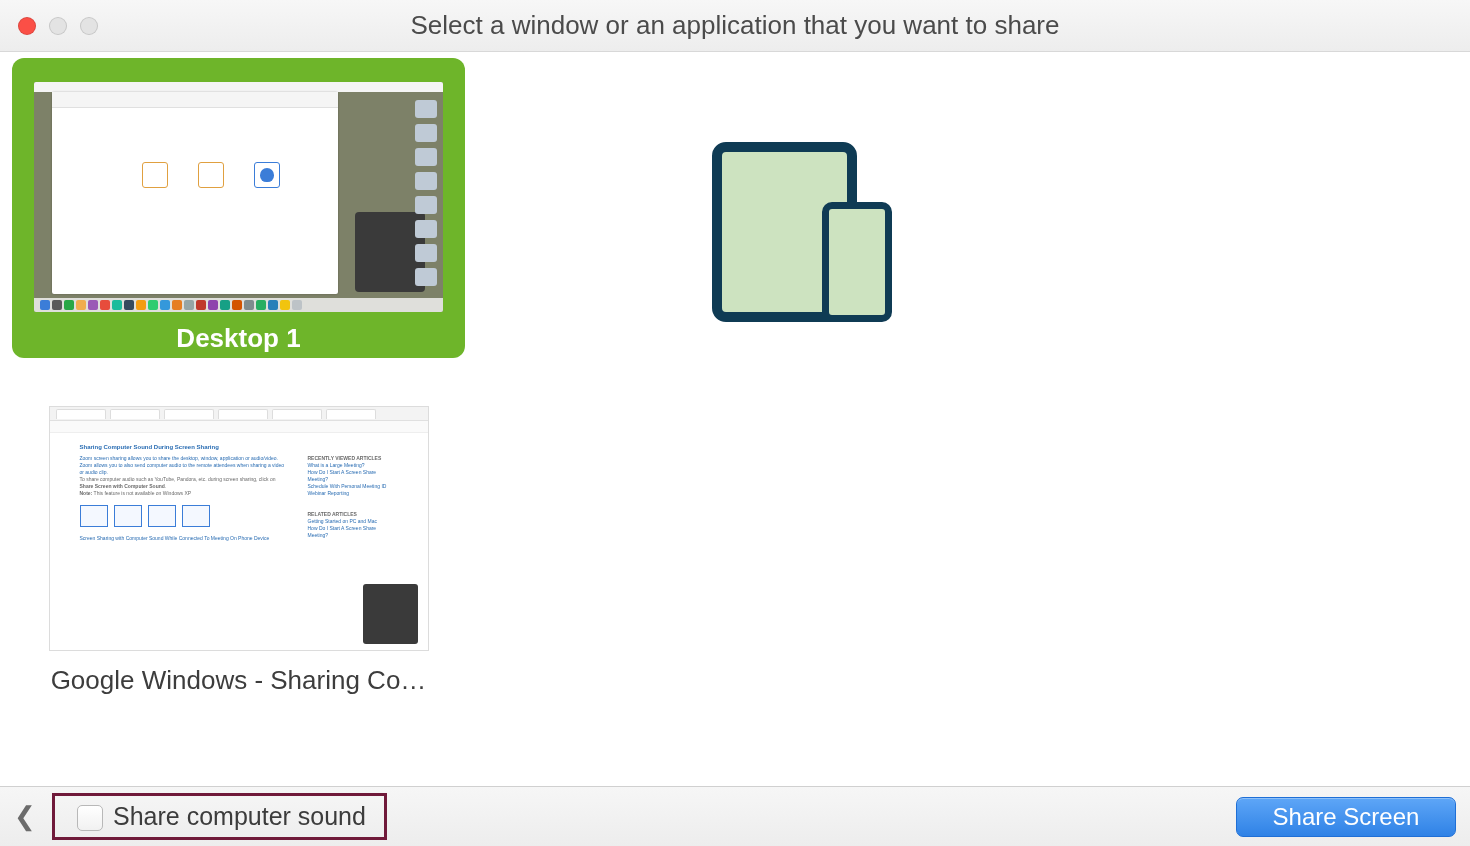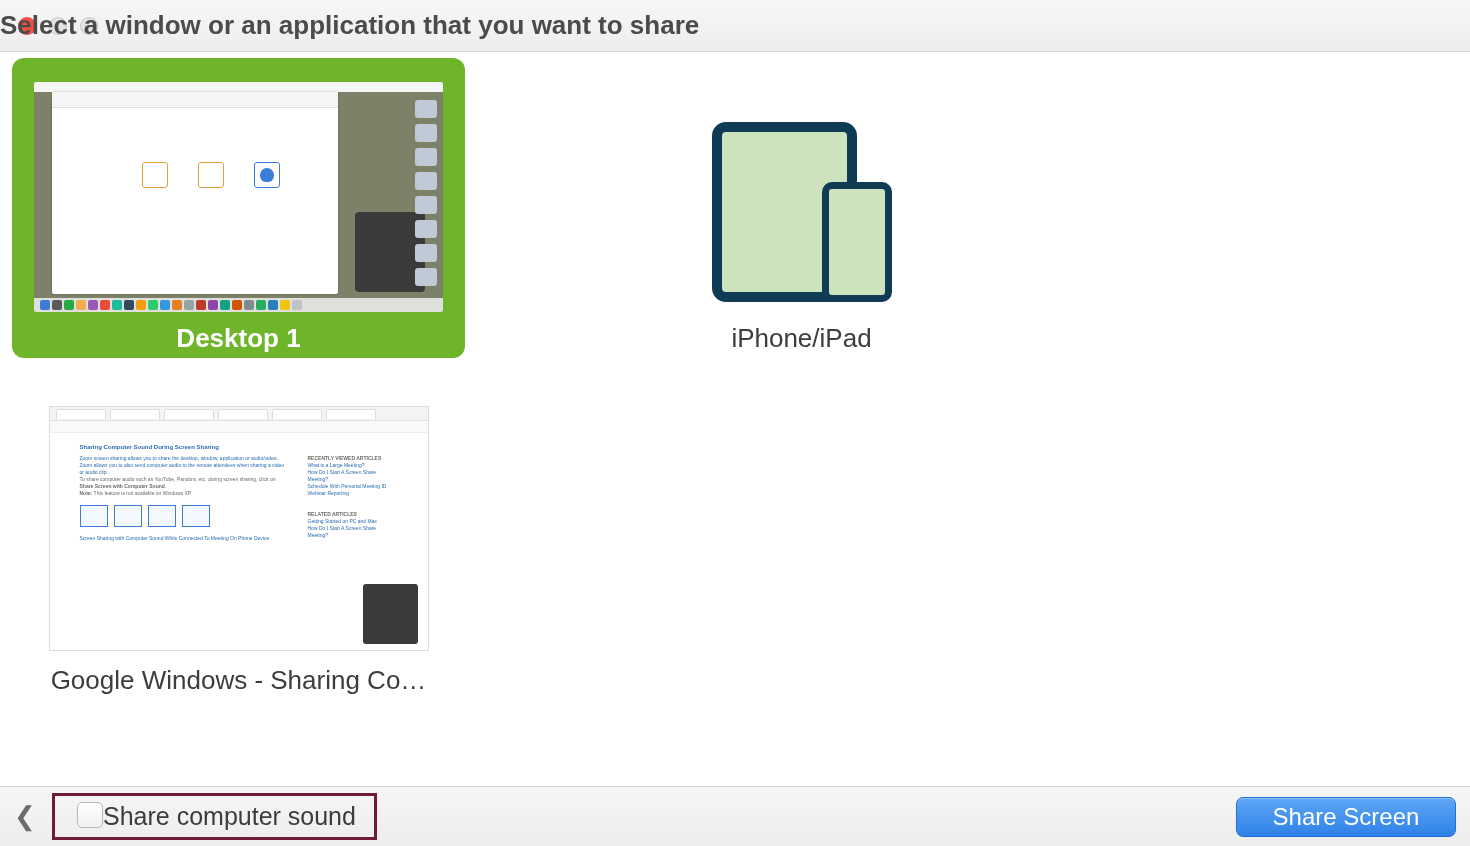--- a/index.html
+++ b/index.html
@@ -12,22 +12,22 @@
     border-bottom: 1px solid #d8d8d8;
     display: flex;
     align-items: center;
     position: relative;
   }
   .traffic-lights { display: flex; gap: 13px; margin-left: 18px; }
   .traffic-light { width: 18px; height: 18px; border-radius: 50%; border: 1px solid rgba(0,0,0,.12); }
   .tl-close { background: #fb4f46; }
   .tl-min, .tl-zoom { background: #e3e3e3; }
   .titlebar-title {
-    position: absolute; left: 0; right: 0; text-align: left;
-    font-size: 26px; color: #4b4b4b; font-weight: 700;
+    position: absolute; left: 0; right: 0; text-align: center;
+    font-size: 26px; color: #4b4b4b; font-weight: 400;
     pointer-events: none;
   }
 
   
   .content { position: relative; height: calc(846px - 52px - 60px); padding: 6px 12px; }
 
   .option-row { display: flex; gap: 110px; }
 
   
   .share-option { width: 453px; height: 300px; border-radius: 12px; display: flex; flex-direction: column; align-items: center; justify-content: flex-start; cursor: pointer; }
@@ -74,21 +74,21 @@
   .chrome-label{font-size:26px;color:#3d3d3d;white-space:nowrap;overflow:hidden;text-overflow:ellipsis;max-width:430px;}
 
   
   .footer{
     position:absolute;left:0;right:0;bottom:0;height:60px;
     background:linear-gradient(#f6f6f6,#ededed);
     border-top:1px solid #d0d0d0;
     display:flex;align-items:center;padding:0 14px;gap:0;
   }
   .expand-btn{width:30px;font-size:26px;color:#6c6c6c;cursor:pointer;text-align:left;}
-  .checkbox-group{display:flex;align-items:flex-start;font-size:25px;color:#3c3c3c;cursor:pointer;padding:0 8px;}
+  .checkbox-group{display:flex;align-items:flex-end;gap:10px;font-size:25px;color:#3c3c3c;cursor:pointer;padding:0 8px;}
   .checkbox-box{width:26px;height:26px;border:1px solid #b8b8b8;border-radius:5px;background:linear-gradient(#ffffff,#f1f1f1);}
   .highlight-box{border:3px solid #701a3a;padding:6px 10px 6px 14px;margin-left:8px;}
   .footer .spacer{flex:1;}
   .share-btn{
     min-width:220px;height:40px;padding:0 16px;border-radius:7px;border:1px solid #1f6fd6;
     background:linear-gradient(#5ea6f7,#2f82e6);color:#fff;font-size:24px;font-weight:400;
     cursor:pointer;box-shadow:inset 0 1px 0 rgba(255,255,255,.3);
   }
 </style>
 </head>
@@ -158,21 +158,20 @@
       <div class="label">Desktop 1</div>
     </div>
 
     <div class="share-option">
       <div class="thumb-wrap">
         <div class="device-icon">
           <div class="ipad"></div>
           <div class="iphone"></div>
         </div>
       </div>
-      <div class="label">iPhone/iPad</div>
     </div>
 
   </div>
 
   <div class="row2">
     <div class="chrome-option">
       <div class="chrome-thumb">
         <div class="tabs">
             <span></span>
             <span></span>

